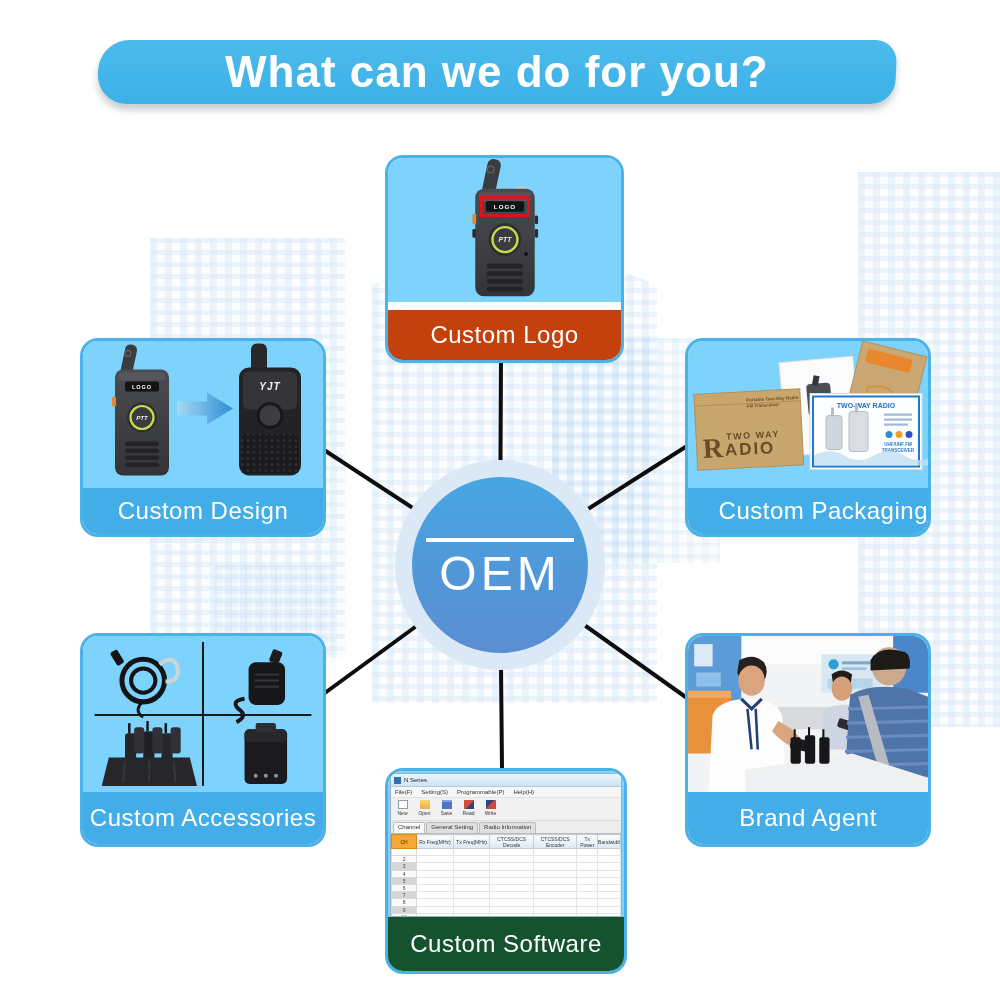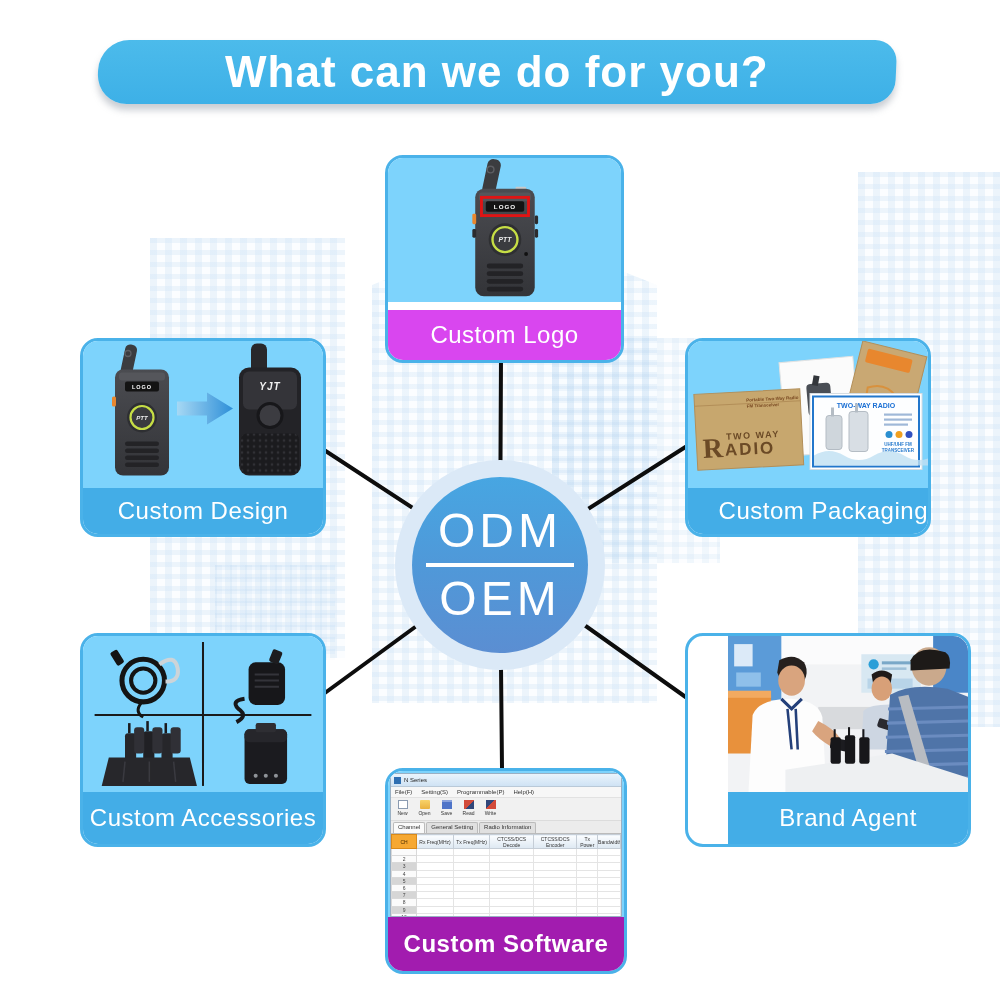--- a/index.html
+++ b/index.html
@@ -101,21 +101,20 @@
     <line x1="687" y1="698" x2="500" y2="565"></line>
   </g>
 </svg>
 
 <div id="banner">
   <div class="t">What can we do for you?</div>
 </div>
 
 <div id="hub-halo" style="background: rgb(219, 233, 247);">
   <div id="hub" style="background: linear-gradient(rgb(71, 166, 226) 0%, rgb(79, 153, 217) 48%, rgb(91, 142, 210) 100%);">
-    <div class="w">ODM</div>
     <div class="div"></div>
     <div class="w">OEM</div>
   </div>
 </div>
 
 <div class="card" id="card-logo" style="border-color: rgb(74, 178, 233);">
   <div class="art">
     <svg viewBox="0 0 233 150">
       <defs>
         <linearGradient id="bodyg" x1="0" y1="0" x2="0" y2="1">
@@ -138,21 +137,21 @@
       <circle cx="117" cy="85" r="17" fill="#2e2f32"></circle>
       <circle cx="117" cy="85" r="13" fill="#3a3b3f" stroke="#c6de45" stroke-width="2.5"></circle>
       <text x="117" y="88" text-anchor="middle" font-size="7" font-weight="bold" font-style="italic" fill="#ececec" font-family="Liberation Sans, sans-serif">PTT</text>
       <circle cx="139" cy="100" r="2" fill="#111"></circle>
       <rect x="98" y="110" width="38" height="5" rx="2.5" fill="#232326"></rect>
       <rect x="98" y="118" width="38" height="5" rx="2.5" fill="#232326"></rect>
       <rect x="98" y="126" width="38" height="5" rx="2.5" fill="#232326"></rect>
       <rect x="98" y="134" width="38" height="5" rx="2.5" fill="#232326"></rect>
     </svg>
   </div>
-  <div class="band" style="background: #d946ef; margin-top: 8px;">
+  <div class="band" style="background: #c2410c; margin-top: 8px;">
     <span>Custom Logo</span>
   </div>
 </div>
 
 <div class="card" id="card-design" style="border-color: rgb(74, 178, 233);">
   <div class="art">
     <svg viewBox="0 0 240 146">
       <defs>
         <linearGradient id="arrowg" x1="0" y1="0" x2="1" y2="0">
           <stop offset="0" stop-color="#a6d8f4"></stop>
@@ -291,21 +290,21 @@
         <circle cx="179" cy="138" r="2" fill="#8f9398"></circle>
         <circle cx="189" cy="138" r="2" fill="#8f9398"></circle>
       </g>
     </svg>
   </div>
   <div class="band" style="background: rgb(67, 173, 231); text-align: right;">
     <span>Custom Accessories</span>
   </div>
 </div>
 
-<div class="card" id="card-brand" style="border-color: rgb(74, 178, 233); padding-left: 40px;">
+<div class="card" id="card-brand" style="border-color: rgb(74, 178, 233);">
   <div class="art">
     <svg viewBox="0 0 234 154" preserveAspectRatio="none">
       <rect x="0" y="0" width="234" height="154" fill="#f2f3f5"></rect>
       <rect x="0" y="0" width="234" height="28" fill="#fbfbfc"></rect>
       <rect x="0" y="0" width="52" height="64" fill="#5b9bd8"></rect>
       <rect x="6" y="8" width="18" height="22" fill="#dceaf8"></rect>
       <rect x="8" y="36" width="24" height="14" fill="#8fc0ea"></rect>
       <rect x="200" y="0" width="34" height="56" fill="#4a86c8"></rect>
       <rect x="130" y="18" width="58" height="38" fill="#d8e8f2"></rect>
       <circle cx="142" cy="28" r="5" fill="#2a9fd8"></circle>
@@ -513,16 +512,16 @@
               <td></td>
               <td></td>
               <td></td>
               <td></td>
               <td></td>
             </tr>
           </tbody>
       </table>
     </div>
   </div>
-  <div class="band" style="background: #a21caf; font-weight: bold;">
+  <div class="band" style="background: #14532d;">
     <span>Custom Software</span>
   </div>
 </div>
 
 </body></html>

